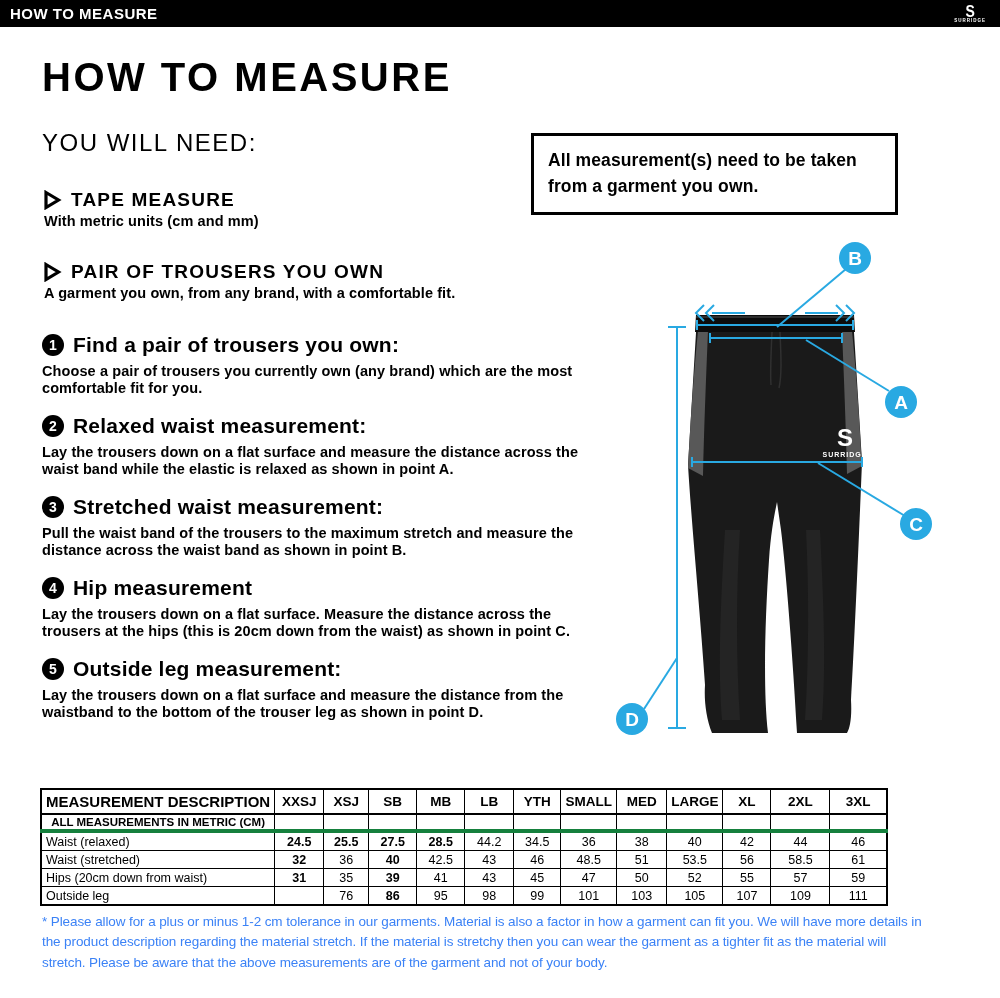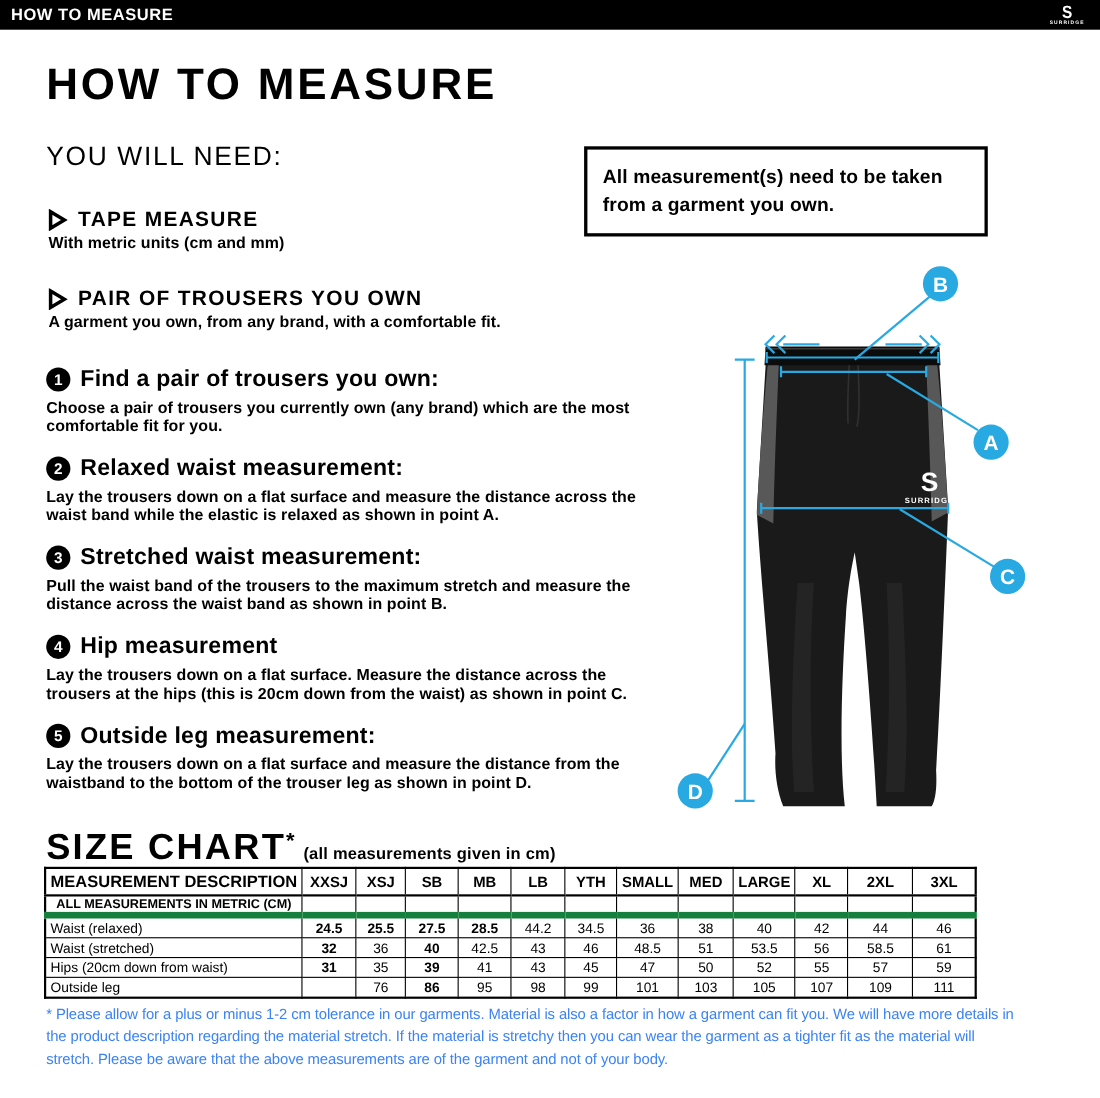--- a/index.html
+++ b/index.html
@@ -37,21 +37,21 @@
             border:3px solid #000;padding:11px 14px 12px 14px;}
   .note-box p{margin:0;font-size:17.5px;font-weight:bold;line-height:1.5;letter-spacing:.1px;}
   
   .diagram{position:absolute;left:600px;top:230px;width:400px;height:540px;}
   
   #size-table{position:absolute;left:40px;top:788px;border-collapse:collapse;table-layout:fixed;
               border:2px solid #000;}
   #size-table th,#size-table td{border:1px solid #000;padding:0 4px;overflow:hidden;white-space:nowrap;}
   #size-table thead th{font-size:13.5px;font-weight:bold;text-align:center;height:23px;border-bottom:2px solid #000;}
   #size-table thead th.desc{font-size:15px;text-align:left;}
-  #size-table tr.metric td{font-size:11.5px;font-weight:bold;height:14px;border-bottom:6px solid #15803d;}
+  #size-table tr.metric td{font-size:11.5px;font-weight:bold;height:14px;border-bottom:4px solid #15803d;}
   #size-table tbody td{font-size:12.5px;height:17px;text-align:center;}
   #size-table tbody td.lbl{text-align:left;}
   #size-table tbody td.b{font-weight:bold;}
   
   .footnote{position:absolute;left:42px;top:912px;width:880px;margin:0;font-size:13.5px;
             line-height:1.5;color:#3b82f6;letter-spacing:-.1px;}
 </style>
 </head>
 <body>
 
@@ -118,25 +118,20 @@
           <p class="step-body">Lay the trousers down on a flat surface. Measure the distance across the trousers at the hips (this is 20cm down from the waist)  as shown in point C.</p>
         </div>
         <div class="step">
           <div class="step-head">
             <span class="step-num">5</span>
             <span class="step-title">Outside leg measurement:</span>
           </div>
           <p class="step-body">Lay the trousers down on a flat surface and measure the distance from the waistband to the bottom of the trouser  leg as shown in point D.</p>
         </div>
       </div>
-    <div class="size-chart-heading">
-      <span class="sc-title">SIZE CHART</span>
-        <span class="sc-star">*</span>
-      <span class="sc-sub">(all measurements given in cm)</span>
-    </div>
   </div>
 
   <aside class="note-box">
     <p>All measurement(s) need to be taken from a garment you own.</p>
   </aside>
 
   <div class="diagram">
     <svg width="400" height="540" viewBox="0 0 400 540">
 
       <g>

